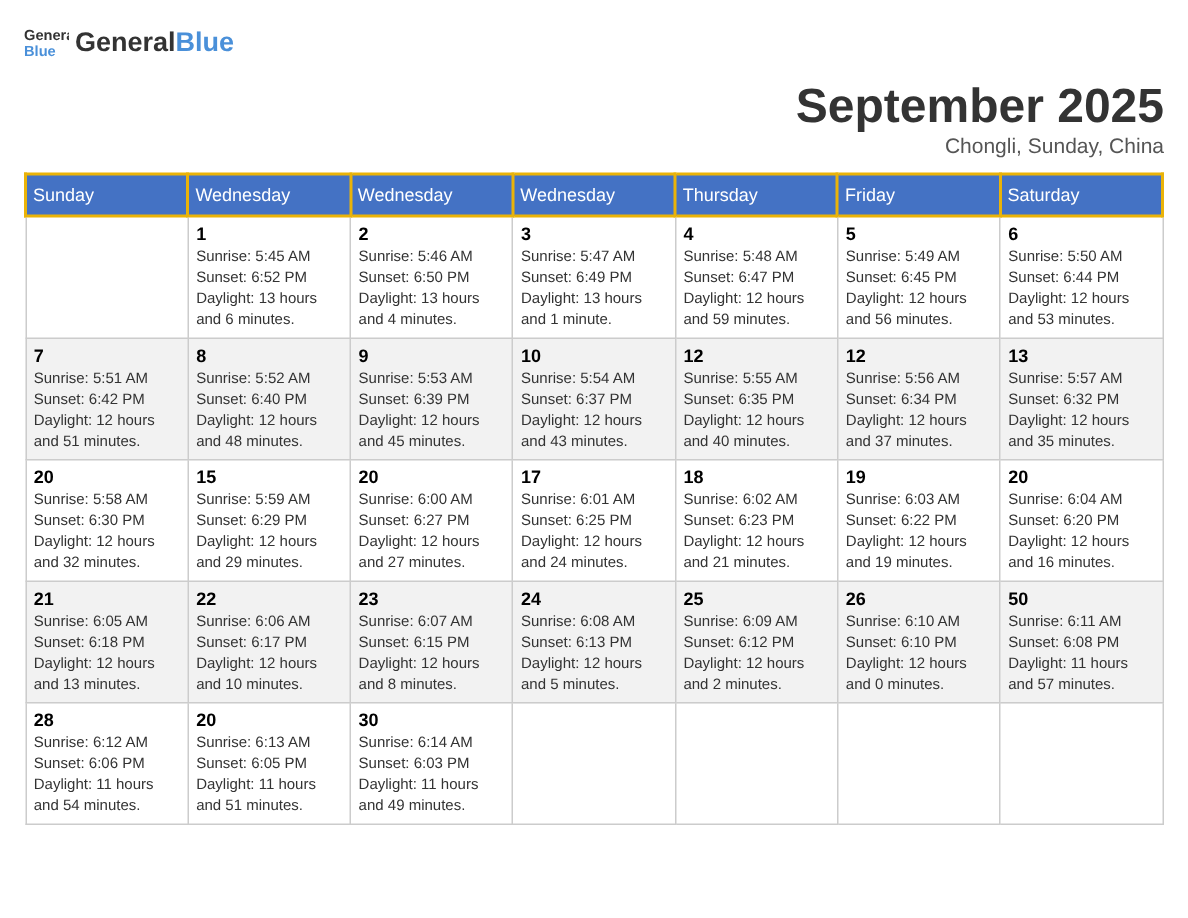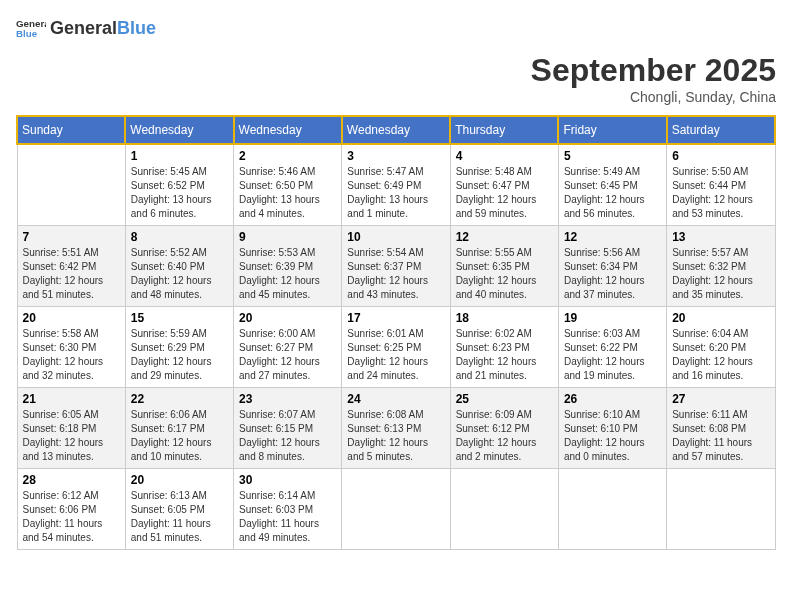--- a/index.html
+++ b/index.html
@@ -274,21 +274,21 @@
           Sunrise: 6:09 AM<br>Sunset: 6:12 PM<br>Daylight: 12 hours and 2 minutes.
         </div>
       </td>
         <td>
         <span class="day-number">26</span>
         <div class="day-info">
           Sunrise: 6:10 AM<br>Sunset: 6:10 PM<br>Daylight: 12 hours and 0 minutes.
         </div>
       </td>
         <td>
-        <span class="day-number">27</span>
+        <span class="day-number">50</span>
         <div class="day-info">
           Sunrise: 6:11 AM<br>Sunset: 6:08 PM<br>Daylight: 11 hours and 57 minutes.
         </div>
       </td>
       </tr>
       <tr>
         <td>
         <span class="day-number">28</span>
         <div class="day-info">
           Sunrise: 6:12 AM<br>Sunset: 6:06 PM<br>Daylight: 11 hours and 54 minutes.

